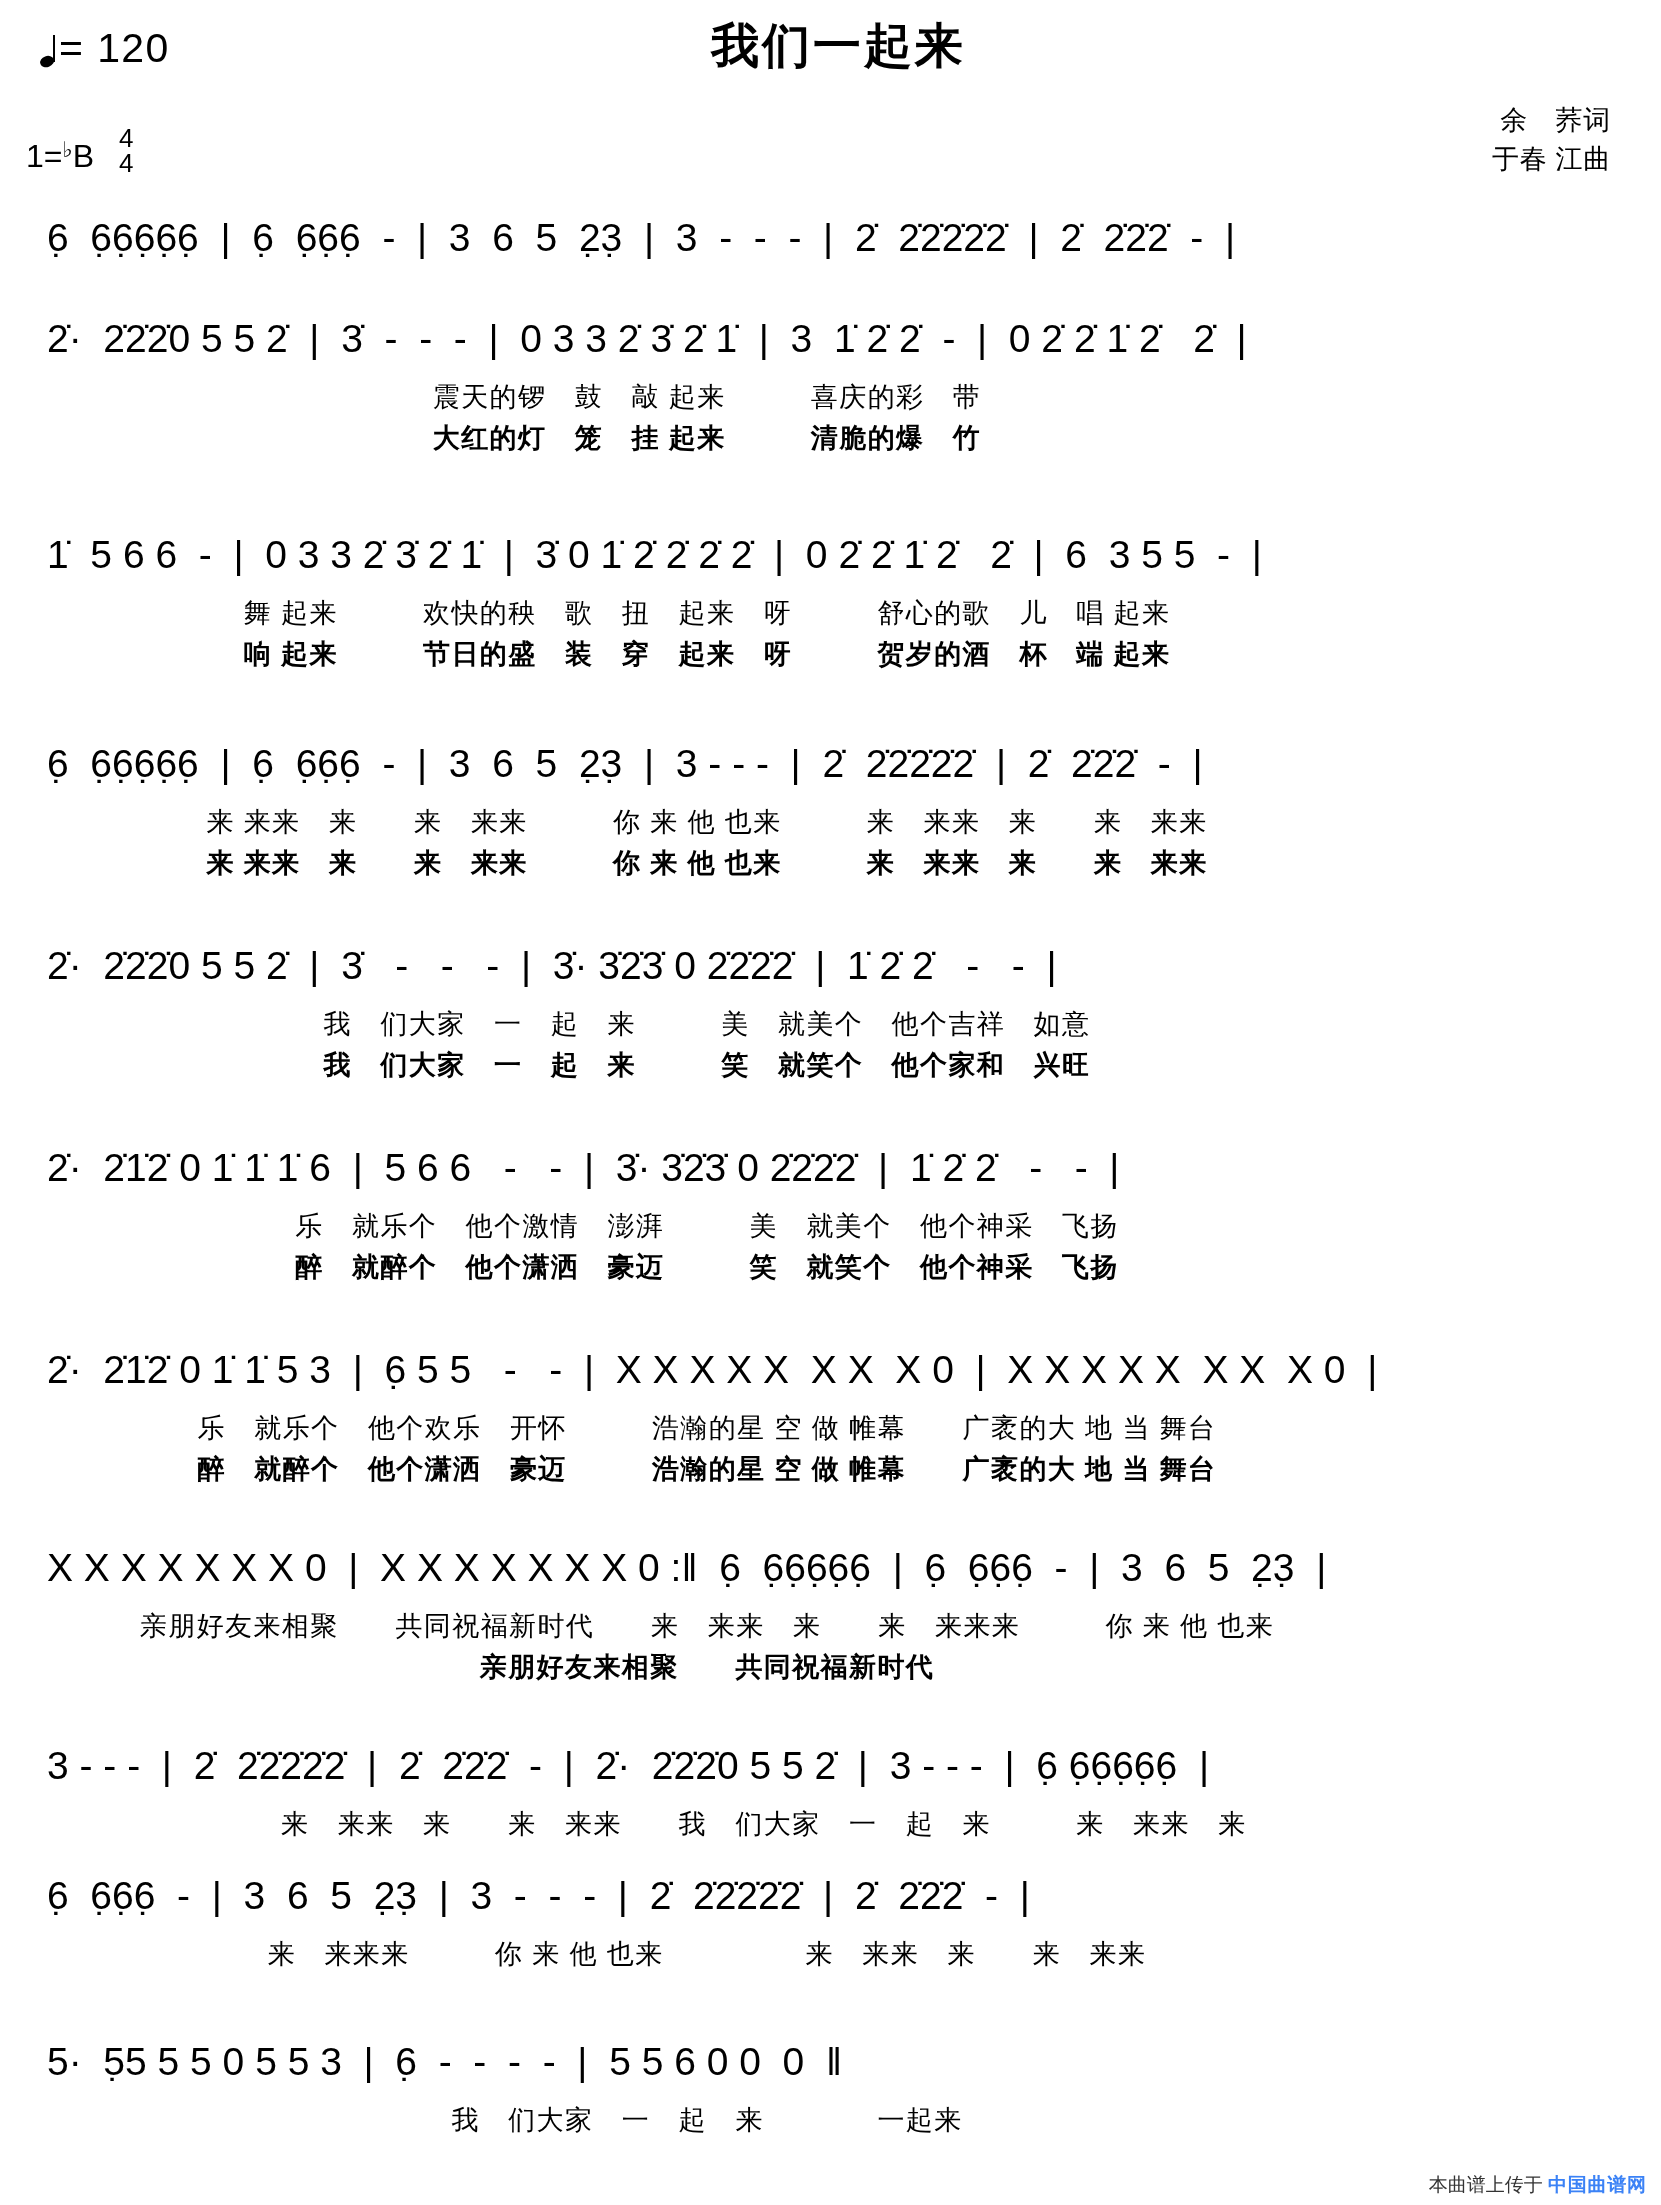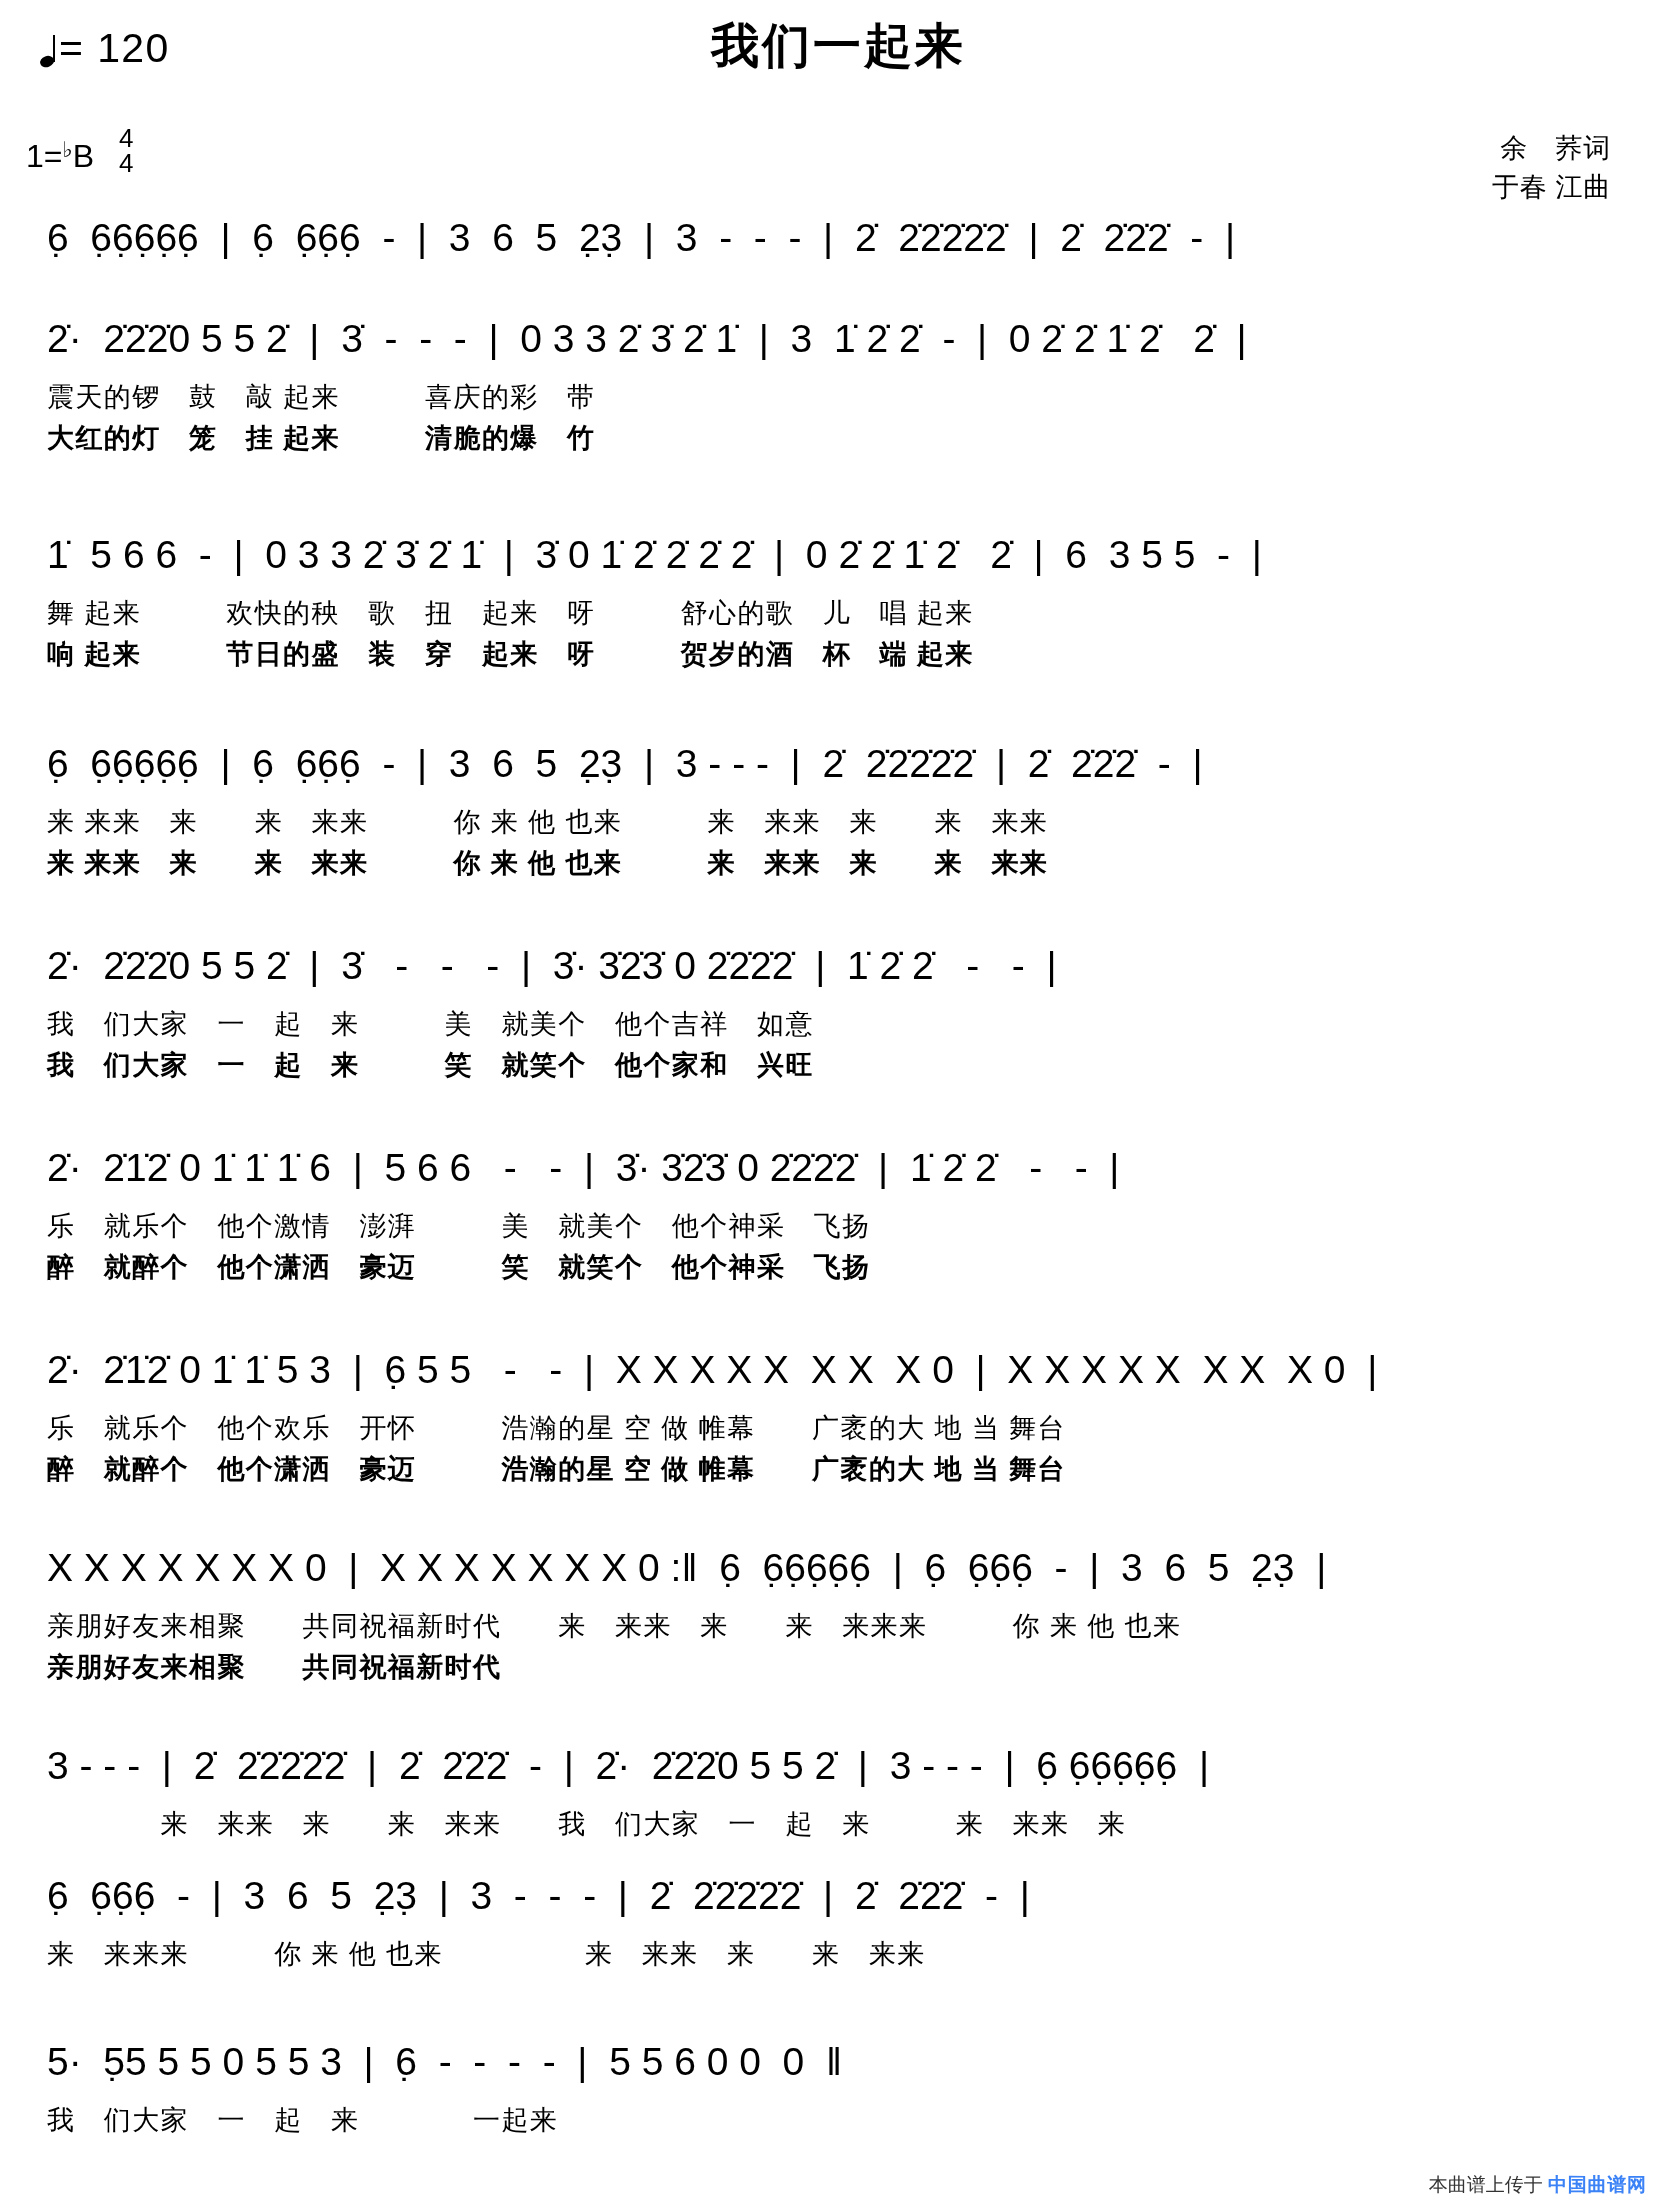--- a/index.html
+++ b/index.html
@@ -72,21 +72,20 @@
   }
 
   .credits {
     position: absolute;
     right: 50px;
     top: 101px;
     font-size: 27px;
     line-height: 1.45;
     text-align: right;
     letter-spacing: 0.7px;
-    margin-top: 28px;
   }
   .credits div { white-space: pre; }
 
   .keysig {
     position: absolute;
     left: 26px;
     top: 126px;
     font-size: 32px;
     white-space: nowrap;
   }
@@ -121,20 +120,21 @@
     box-sizing: border-box;
   }
   .lyricline {
     position: relative;
     height: 40px;
     font-size: 27px;
     white-space: pre;
     padding-left: 35px;
     box-sizing: border-box;
     letter-spacing: 1.4px;
+    text-align: center;
   }
   .lyricline.second { margin-top: 1.4px; font-weight: bold; }
 
   .rhythmline {
     position: relative;
     height: 62px;
     font-size: 39px;
     white-space: pre;
     padding-left: 35px;
     box-sizing: border-box;

